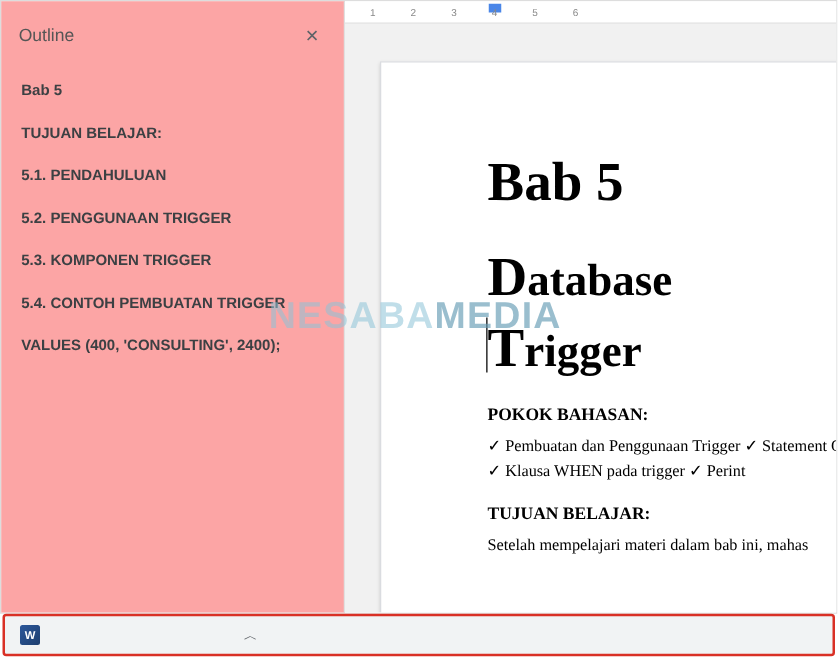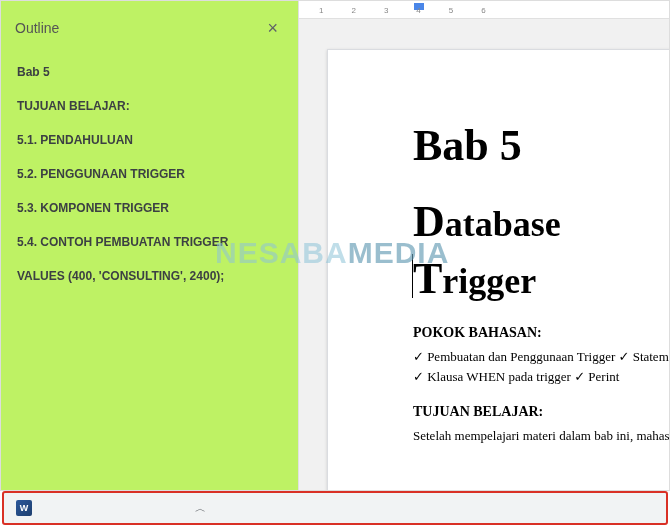--- a/index.html
+++ b/index.html
@@ -10,22 +10,22 @@
       height: 526px;
       overflow: hidden;
       position: relative;
     }
     .container {
       display: flex;
       height: 491px;
       border: 1px solid #ddd;
     }
     .sidebar {
-      width: 298px;
-      background: #bef264;
+      width: 275px;
+      background: #fca5a5;
       border-right: 1px solid #e0e0e0;
       display: flex;
       flex-direction: column;
     }
     .sidebar-header {
       display: flex;
       align-items: center;
       justify-content: space-between;
       padding: 14px 14px 14px 14px;
     }

